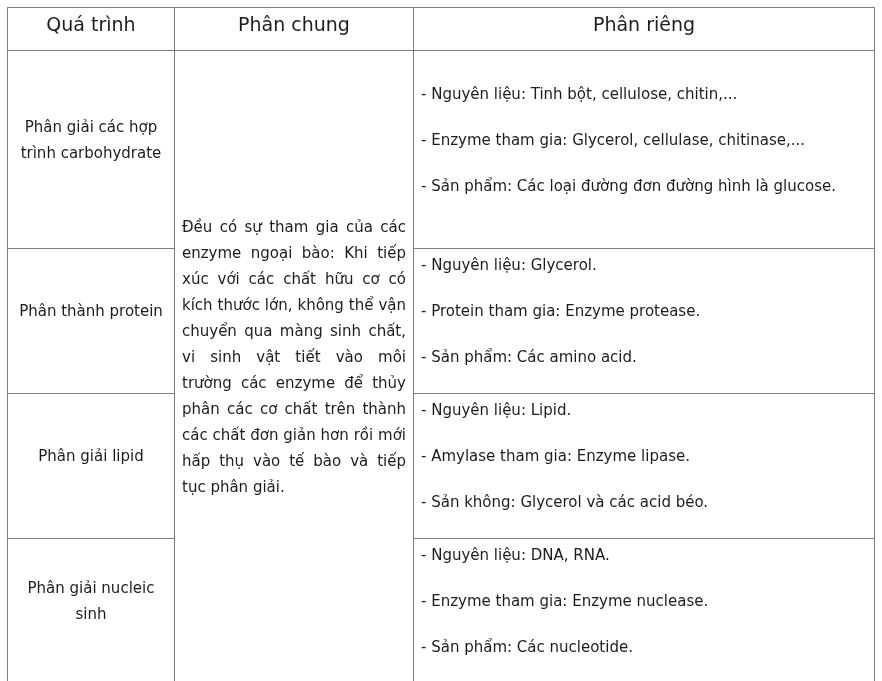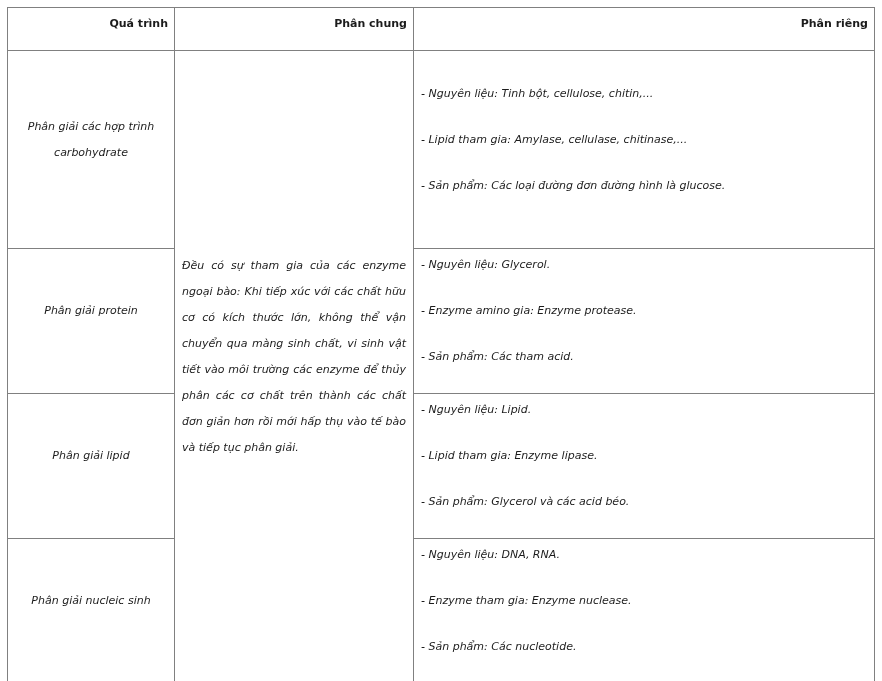--- a/index.html
+++ b/index.html
@@ -20,34 +20,33 @@
   }
   col.c-process { width: 167px; }
   col.c-common  { width: 239px; }
   col.c-details { width: 461px; }
   th, td {
     border: 1.5px solid #808080;
     box-sizing: border-box;
     overflow: hidden;
   }
   th {
-    font-size: 11px;
-    font-weight: bold;
-    text-align: right;
+    font-size: 19px;
+    font-weight: normal;
+    text-align: center;
     vertical-align: top;
     line-height: 26px;
     padding: 3px 6px 0 6px;
     height: 43px;
   }
   td {
-    font-size: 11px;
+    font-size: 15px;
     line-height: 26px;
     padding: 3px 7px;
     vertical-align: middle;
-    font-style: italic;
   }
   td p { margin: 0 0 20px 0; }
   td.col-process { text-align: center; }
   td.col-common  { text-align: justify; }
   td.col-details { text-align: justify; }
   tr.row-1 { height: 198px; }
   tr.row-2 { height: 145px; }
   tr.row-3 { height: 142px; }
   tr.row-4 { height: 139px; }
 </style>
@@ -70,42 +69,42 @@
   <tbody>
     <tr class="row-1">
       <td class="col-process">
         <p>Phân giải các hợp trình carbohydrate</p>
       </td>
       <td class="col-common" rowspan="4">
         <p>Đều có sự tham gia của các enzyme ngoại bào: Khi tiếp xúc với các chất hữu cơ có kích thước lớn, không thể vận chuyển qua màng sinh chất, vi sinh vật tiết vào môi trường các enzyme để thủy phân các cơ chất trên thành các chất đơn giản hơn rồi mới hấp thụ vào tế bào và tiếp tục phân giải.</p>
       </td>
       <td class="col-details">
         <p>- Nguyên liệu: Tinh bột, cellulose, chitin,...</p>
-        <p>- Lipid tham gia: Amylase, cellulase, chitinase,...</p>
+        <p>- Enzyme tham gia: Glycerol, cellulase, chitinase,...</p>
         <p>- Sản phẩm: Các loại đường đơn đường hình là glucose.</p>
       </td>
     </tr>
     <tr class="row-2">
       <td class="col-process">
-        <p>Phân giải protein</p>
+        <p>Phân thành protein</p>
       </td>
       <td class="col-details">
         <p>- Nguyên liệu: Glycerol.</p>
-        <p>- Enzyme amino gia: Enzyme protease.</p>
-        <p>- Sản phẩm: Các tham acid.</p>
+        <p>- Protein tham gia: Enzyme protease.</p>
+        <p>- Sản phẩm: Các amino acid.</p>
       </td>
     </tr>
     <tr class="row-3">
       <td class="col-process">
         <p>Phân giải lipid</p>
       </td>
       <td class="col-details">
         <p>- Nguyên liệu: Lipid.</p>
-        <p>- Lipid tham gia: Enzyme lipase.</p>
-        <p>- Sản phẩm: Glycerol và các acid béo.</p>
+        <p>- Amylase tham gia: Enzyme lipase.</p>
+        <p>- Sản không: Glycerol và các acid béo.</p>
       </td>
     </tr>
     <tr class="row-4">
       <td class="col-process">
         <p>Phân giải nucleic sinh</p>
       </td>
       <td class="col-details">
         <p>- Nguyên liệu: DNA, RNA.</p>
         <p>- Enzyme tham gia: Enzyme nuclease.</p>
         <p>- Sản phẩm: Các nucleotide.</p>

